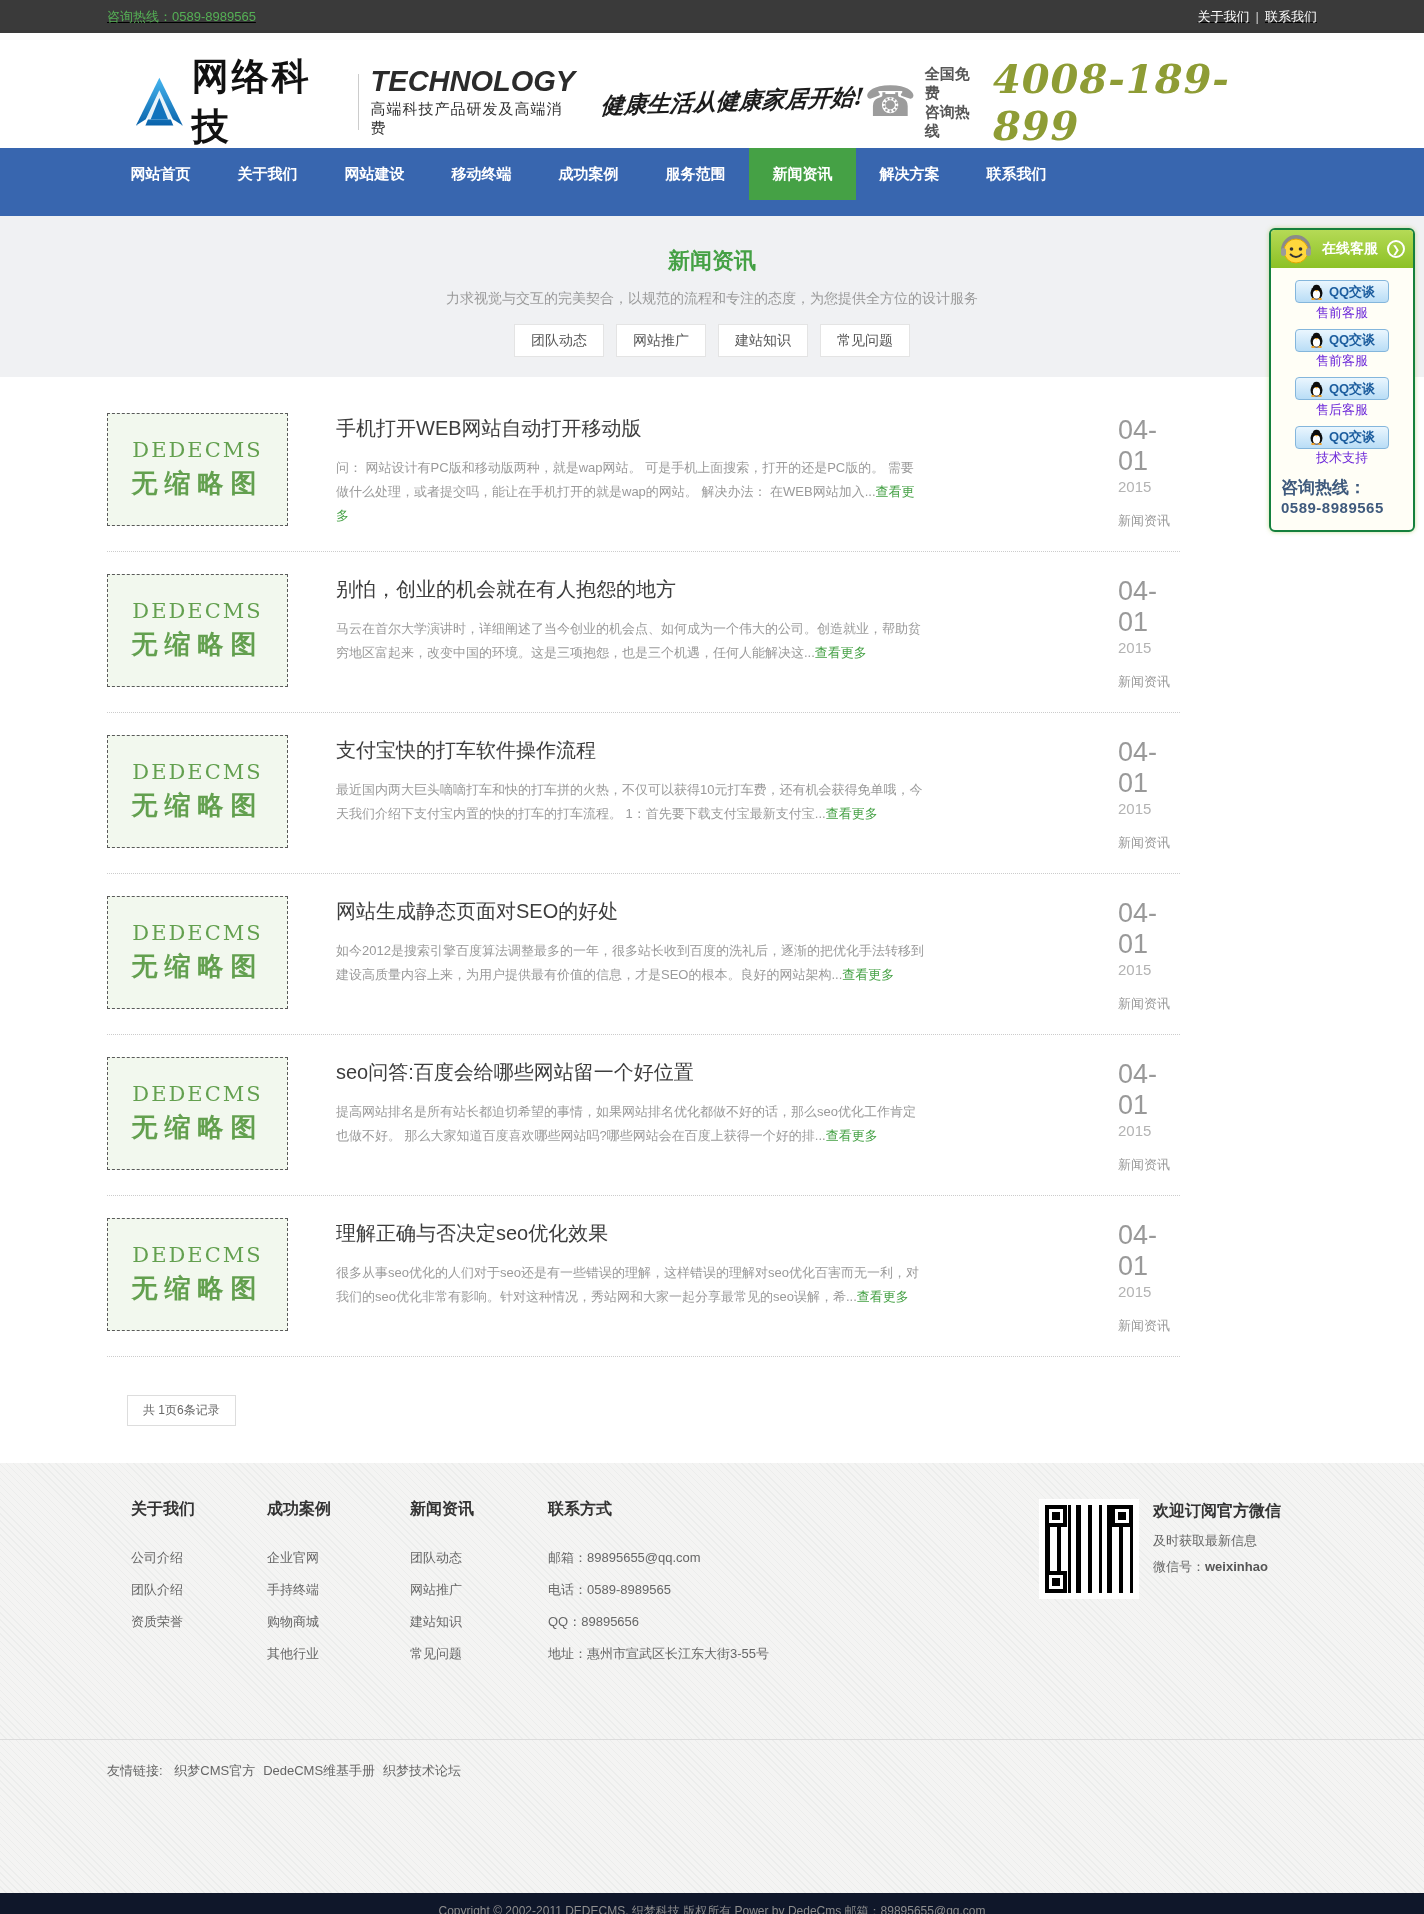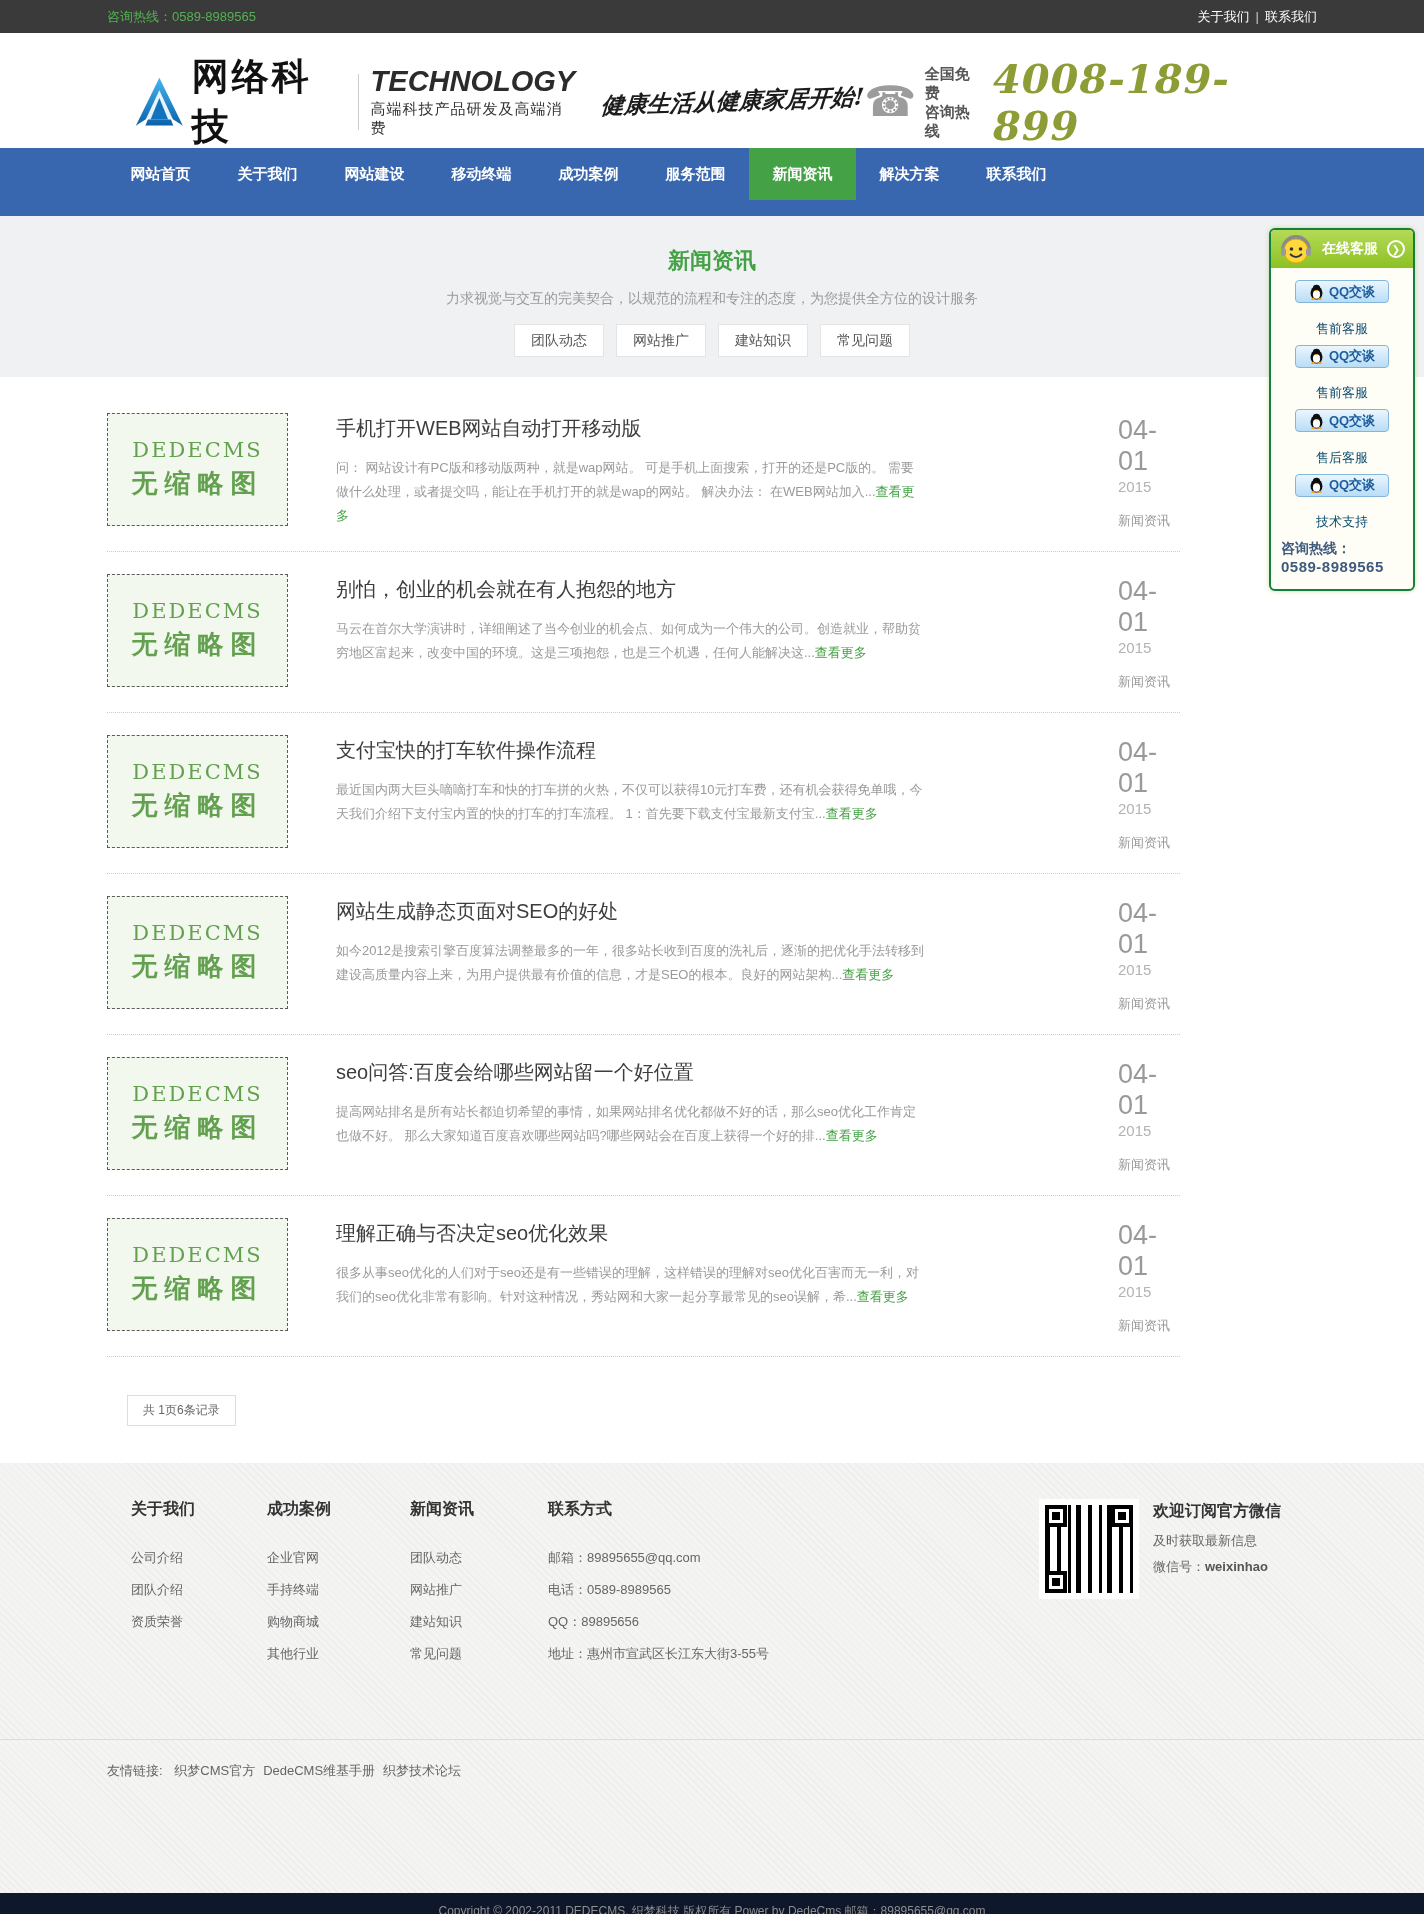--- a/index.html
+++ b/index.html
@@ -2,21 +2,21 @@
 <html><head>
 <meta charset="utf-8">
 <style>
   * { margin:0; padding:0; box-sizing:border-box; }
   body { width:1424px; background:#fff; font-family:"Liberation Sans","DejaVu Sans",sans-serif; position:relative; }
   a { text-decoration:none; cursor:pointer; }
   .container { width:1210px; margin:0 auto; position:relative; }
 
   
   .topbar { height:33px; background:#3a3a3a; }
-  .topbar .container { display:flex; justify-content:space-between; align-items:center; height:33px; }
+  .topbar .container { display:flex; justify-content:space-between; align-items:center; height:33px;text-decoration:underline; }
   .topbar-hotline { color:#55b055; font-size:13px; }
   .topbar-links { color:#fff; font-size:13px; }
   .topbar-links a { color:#fff; }
   .topbar-links .sep { color:#ccc; margin:0 6px; }
 
   
   .header { height:115px; background:#fff; }
   .header .container { height:137px; display:flex; align-items:center; }
   .logo { display:flex; align-items:center; margin-left:28px; }
   .logo-icon { width:50px; height:52px; margin-right:8px; }
@@ -44,23 +44,23 @@
   .banner-tab { display:inline-block; width:90px; height:33px; line-height:31px; background:#fff; border:1px solid #e4e4e4; color:#555; font-size:14px; }
 
   
   .service-panel { position:absolute; top:228px; right:9px; width:146px; background:#fffef6; border:2px solid #15803d; border-radius:6px; z-index:20; box-shadow:0 0 4px rgba(150,190,60,.5); }
   .sp-header { height:38px; background:linear-gradient(#b5da56,#8cc125); border-radius:4px 4px 0 0; display:flex; align-items:center; padding:0 8px; }
   .sp-title { color:#fff; font-size:14px; font-weight:bold; flex:1; text-align:center; }
   .sp-arrow { width:18px; height:18px; border:2px solid #fff; border-radius:50%; color:#fff; font-size:10px; line-height:15px; text-align:center; }
   .sp-body { padding:12px 0 10px; text-align:center; }
   .sp-agent { margin-bottom:7px; }
   .qq-btn { display:inline-flex; align-items:center; gap:5px; width:94px; height:23px; justify-content:center; background:linear-gradient(#eaf6fe,#b9ddf6); border:1px solid #84b6dc; border-radius:4px; color:#1c5d9e; font-size:13px; font-weight:bold; }
-  .sp-agent-label { font-size:13px; color:#0c4a6e; margin-top:16px; }
+  .sp-agent-label { font-size:13px; color:#6d28d9; margin-top:0; }
   .sp-hotline { text-align:left; padding:2px 0 4px 10px; color:#3f5a7d; font-weight:bold; }
-  .sp-hotline .l1 { font-size:14px; }
+  .sp-hotline .l1 { font-size:17px; }
   .sp-hotline .l2 { font-size:15px; letter-spacing:.5px; }
 
   
   .main { min-height:1086px; padding-top:36px; }
   .news-list { width:1073px; }
   .news-row { display:flex; padding:22px 0 21px; border-bottom:1px dotted #ccc; position:relative; }
   .news-row:first-child { padding-top:0; }
   .thumb { width:181px; height:113px; background:#f2f8ee; border:1px dashed #5a5a5a; display:flex; flex-direction:column; align-items:center; justify-content:center; flex-shrink:0; font-family:"DejaVu Serif","Liberation Serif",serif; color:#63a04f; }
   .thumb .t1 { font-size:21px; letter-spacing:2px; }
   .thumb .t2 { font-size:26px; font-weight:bold; letter-spacing:7px; margin-top:4px; }

